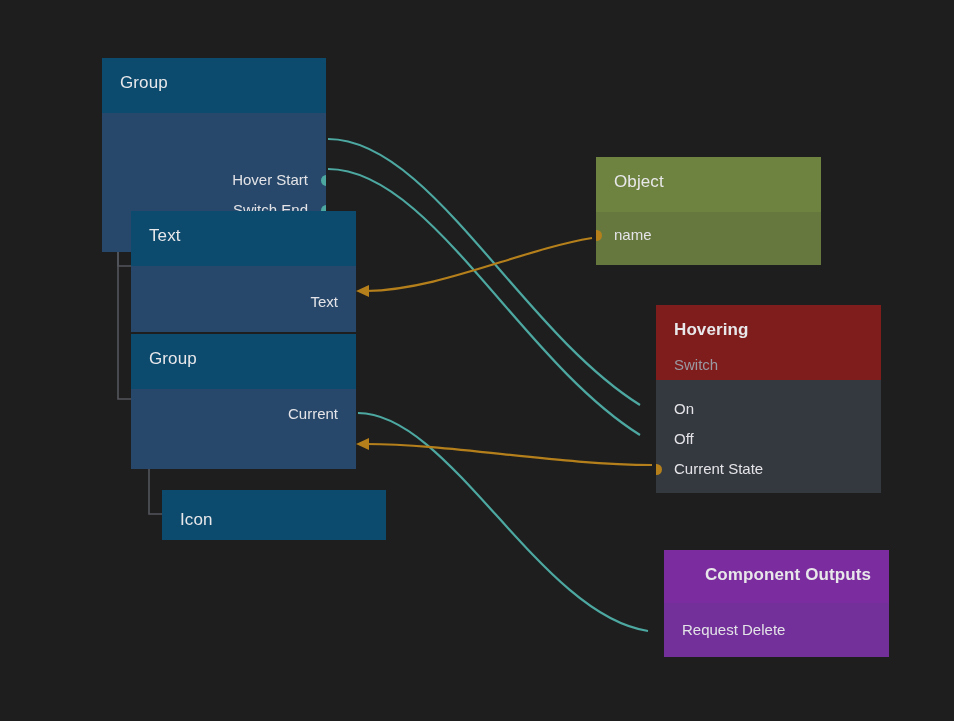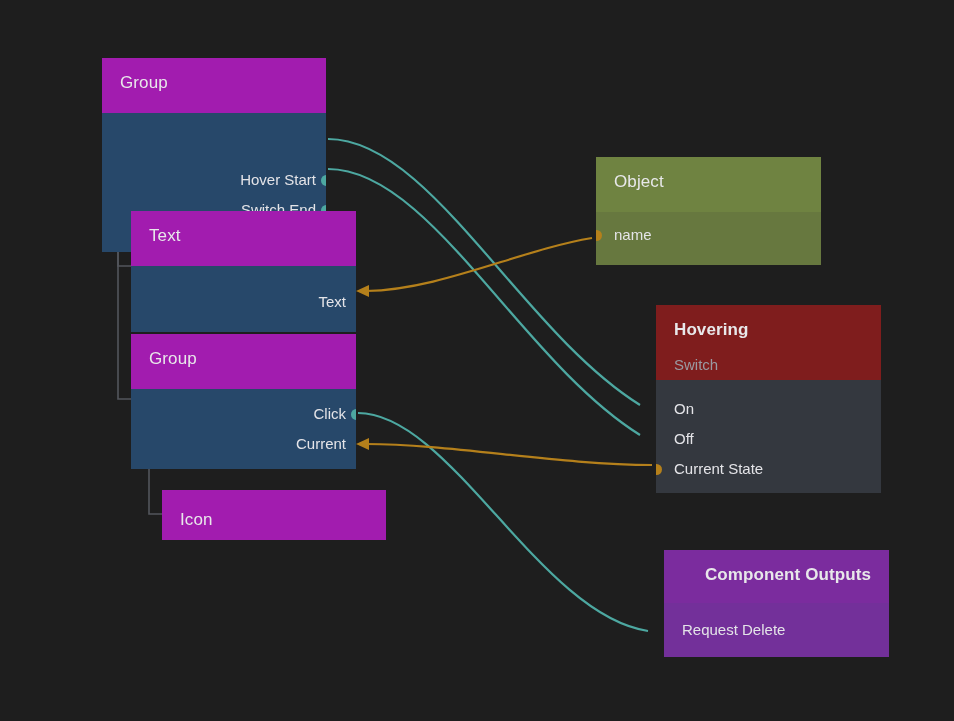--- a/index.html
+++ b/index.html
@@ -67,21 +67,21 @@
   }
   .port-row {
     position: relative;
     height: 30px;
     display: flex;
     align-items: center;
     box-sizing: border-box;
   }
   .port-row.out {
     justify-content: flex-end;
-    padding-right: 10px;
+    padding-right: 18px;
   }
   .port-row.in {
     justify-content: flex-start;
     padding-left: 18px;
   }
   .port-label {
     color: #e4e4e8;
     font-size: 15px;
     line-height: 18px;
     white-space: nowrap;
@@ -91,21 +91,21 @@
     width: 11px;
     height: 11px;
     border-radius: 50%;
     top: 50%;
     margin-top: -5.5px;
   }
   .port-dot.right { right: -5.5px; }
   .port-dot.left  { left: -5.5px; }
 
   
-  .n-blue .node-header { background: #a21caf; }
+  .n-blue .node-header { background: #0c4a6e; }
   .n-blue .node-body   { background: #27486a; }
   
   .n-olive .node-header { background: #6f8341; }
   .n-olive .node-body   { background: #67783f; }
   
   .n-slate .node-header { background: #7f1d1d; }
   .n-slate .node-body   { background: #34383f; }
   
   .n-purple .node-header { background: #7b2c9e; }
   .n-purple .node-body   { background: #73309a; }
@@ -149,24 +149,20 @@
       </div>
     </div>
   </div>
 
   <div class="node n-blue" style="left:131px; top:334px; width:225px;">
     <div class="node-header" style="height:55px;">
       <div class="node-title">Group</div>
     </div>
     <div class="node-body" style="height:80px; padding-top:10px;">
       <div class="port-row out">
-        <span class="port-label">Click</span>
-        <span class="port-dot right" style="background:#4da8a1;"></span>
-      </div>
-      <div class="port-row out">
         <span class="port-label">Current</span>
       </div>
     </div>
   </div>
 
   <div class="node n-blue" style="left:162px; top:490px; width:224px;">
     <div class="node-header" style="height:50px; padding-top:19px;">
       <div class="node-title">Icon</div>
     </div>
   </div>

